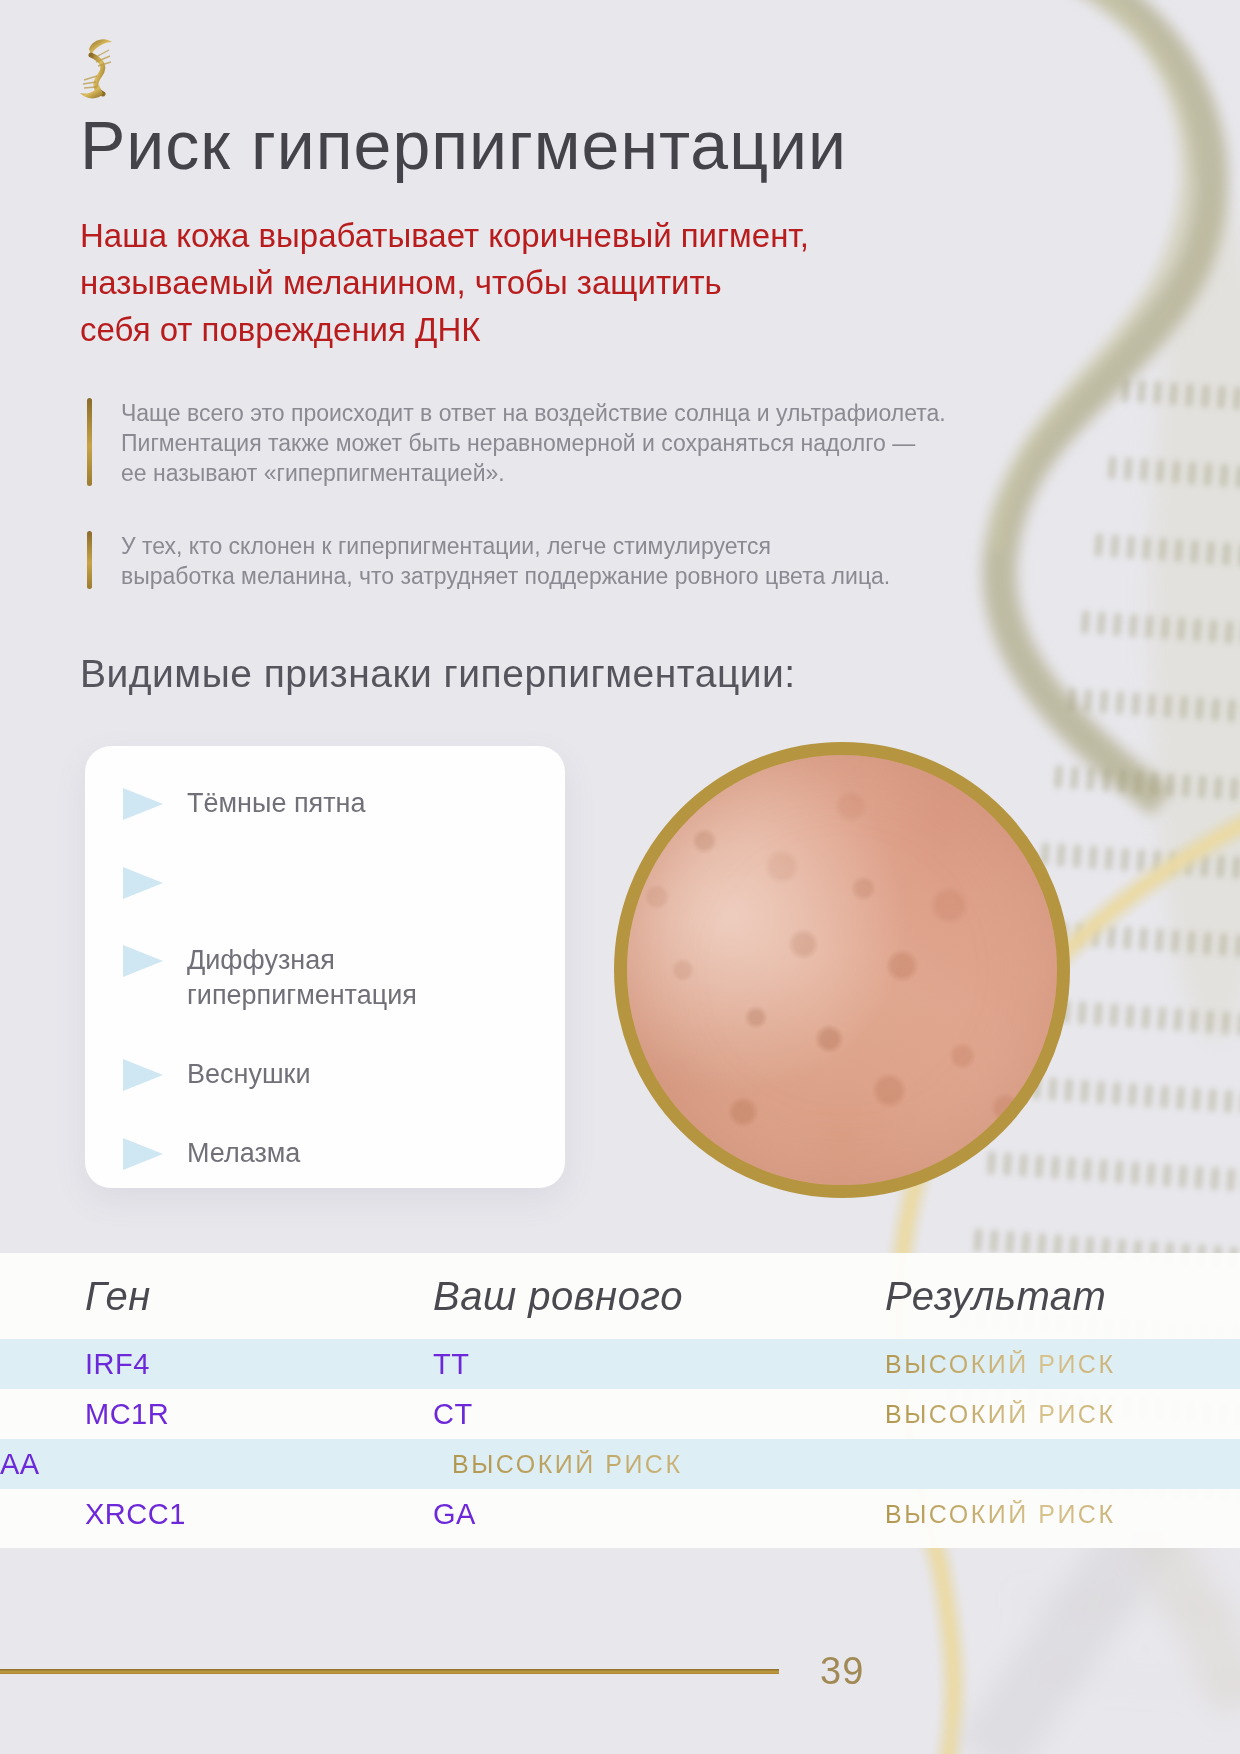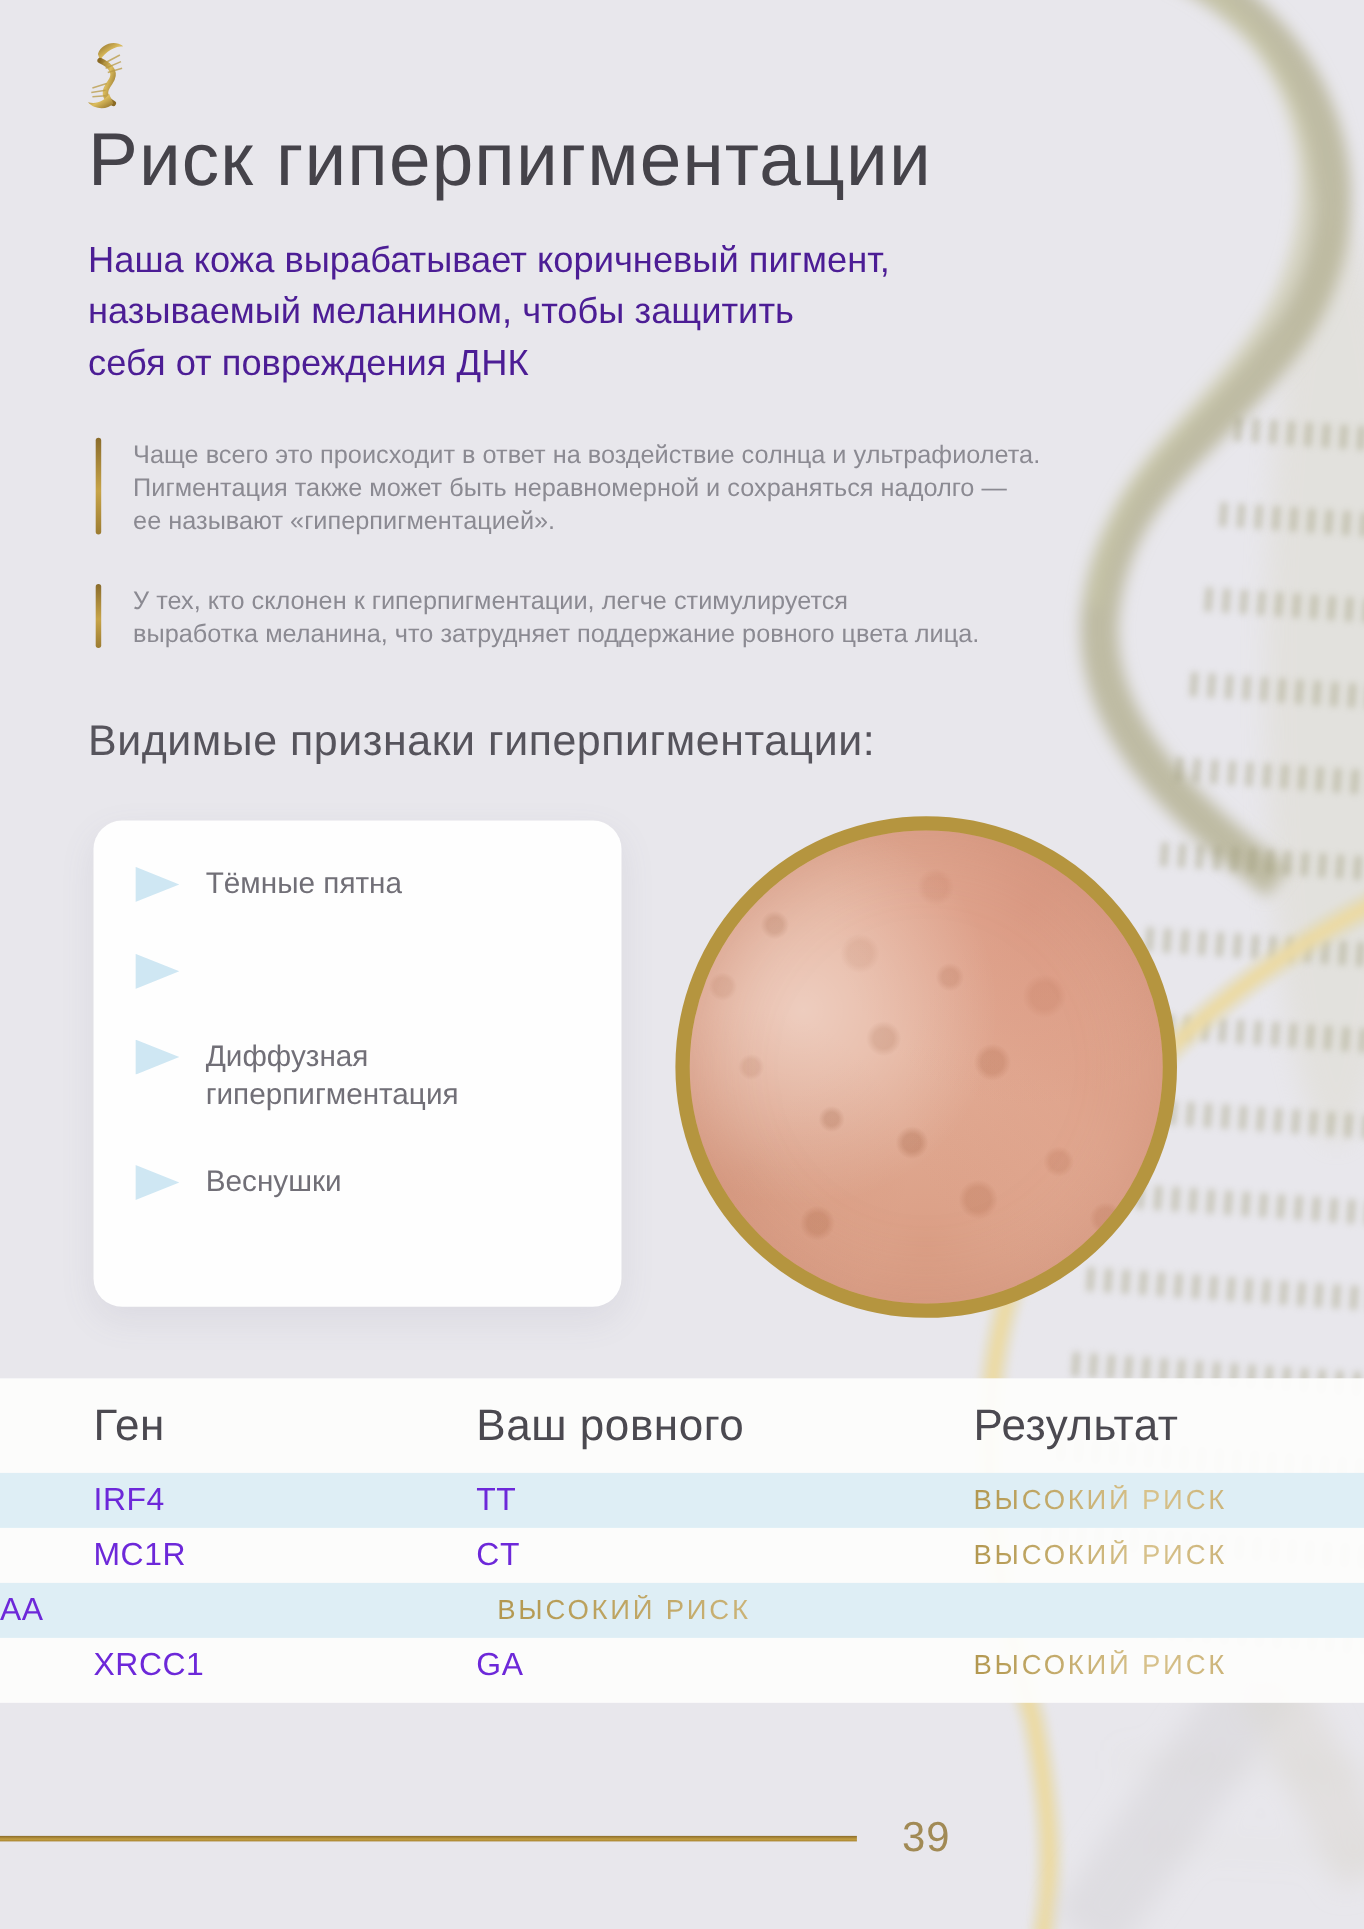--- a/index.html
+++ b/index.html
@@ -13,21 +13,21 @@
   .dna-decor{position:absolute;top:0;right:0;width:560px;height:1754px;pointer-events:none;}
   
   .logo{position:absolute;left:76px;top:36px;width:40px;height:64px;}
   
   .title{
     position:absolute;left:80px;top:116px;width:900px;
     font-size:68px;font-weight:300;color:#45434a;letter-spacing:1px;line-height:58px;
   }
   .intro{
     position:absolute;left:80px;top:212px;width:920px;
-    font-size:33px;font-weight:300;color:#4c1d95;line-height:47px;white-space:pre-line;
+    font-size:33px;font-weight:300;color:#b91c1c;line-height:47px;white-space:pre-line;
   }
   .quote{position:absolute;left:87px;display:flex;}
   .quote-1{top:398px;}
   .quote-2{top:531px;}
   .quote-bar{
     width:5px;border-radius:3px;flex:0 0 5px;
     background:linear-gradient(180deg,#8a6c2c 0%,#c7a448 55%,#9c7c32 100%);
   }
   .quote-1 .quote-bar{height:88px;}
   .quote-2 .quote-bar{height:58px;}
@@ -86,21 +86,21 @@
   .table-band{
     position:absolute;left:0;top:1253px;width:1240px;height:295px;
     background:rgba(253,253,252,0.95);
   }
   .thead{display:flex;height:86px;align-items:center;}
   .trow{display:flex;height:50px;align-items:center;}
   .trow.alt{background:rgba(220,237,244,0.95);}
   .c1{box-sizing:border-box;padding-left:85px;width:433px;flex:0 0 433px;}
   .c2{box-sizing:border-box;width:452px;flex:0 0 452px;}
   .c3{box-sizing:border-box;flex:1 1 auto;}
-  .th{font-size:40px;font-weight:300;color:#4b4950;letter-spacing:0.5px;}
+  .th{font-size:40px;font-weight:300;color:#4b4950;letter-spacing:0.5px;font-style:italic;}
   .td{font-size:29px;font-weight:300;color:#6d28d9;letter-spacing:0.5px;}
   .td-result{
     font-size:25px;font-weight:300;letter-spacing:2.5px;color:#bfa365;
     background:linear-gradient(90deg,#b2974f 0%,#d8c28c 45%,#b59a55 100%);
     -webkit-background-clip:text;background-clip:text;-webkit-text-fill-color:transparent;
   }
   
   .footer-rule{
     position:absolute;left:0;top:1669px;width:779px;height:5px;
     background:linear-gradient(180deg,#8a6b2a 0%,#c19d42 60%,#a8842f 100%);
@@ -217,20 +217,24 @@
       <span class="tri"></span>
     </div>
     <div class="list-item">
       <span class="tri"></span>
       <span class="item-label">Диффузная гиперпигментация</span>
     </div>
     <div class="list-item">
       <span class="tri"></span>
       <span class="item-label">Веснушки</span>
     </div>
+    <div class="list-item">
+      <span class="tri"></span>
+      <span class="item-label">Мелазма</span>
+    </div>
   </div>
 
   <div class="skin-circle"></div>
 
   <div class="table-band">
     <div class="thead">
       <div class="c1 th">Ген</div>
       <div class="c2 th">Ваш ровного</div>
       <div class="c3 th">Результат</div>
     </div>

